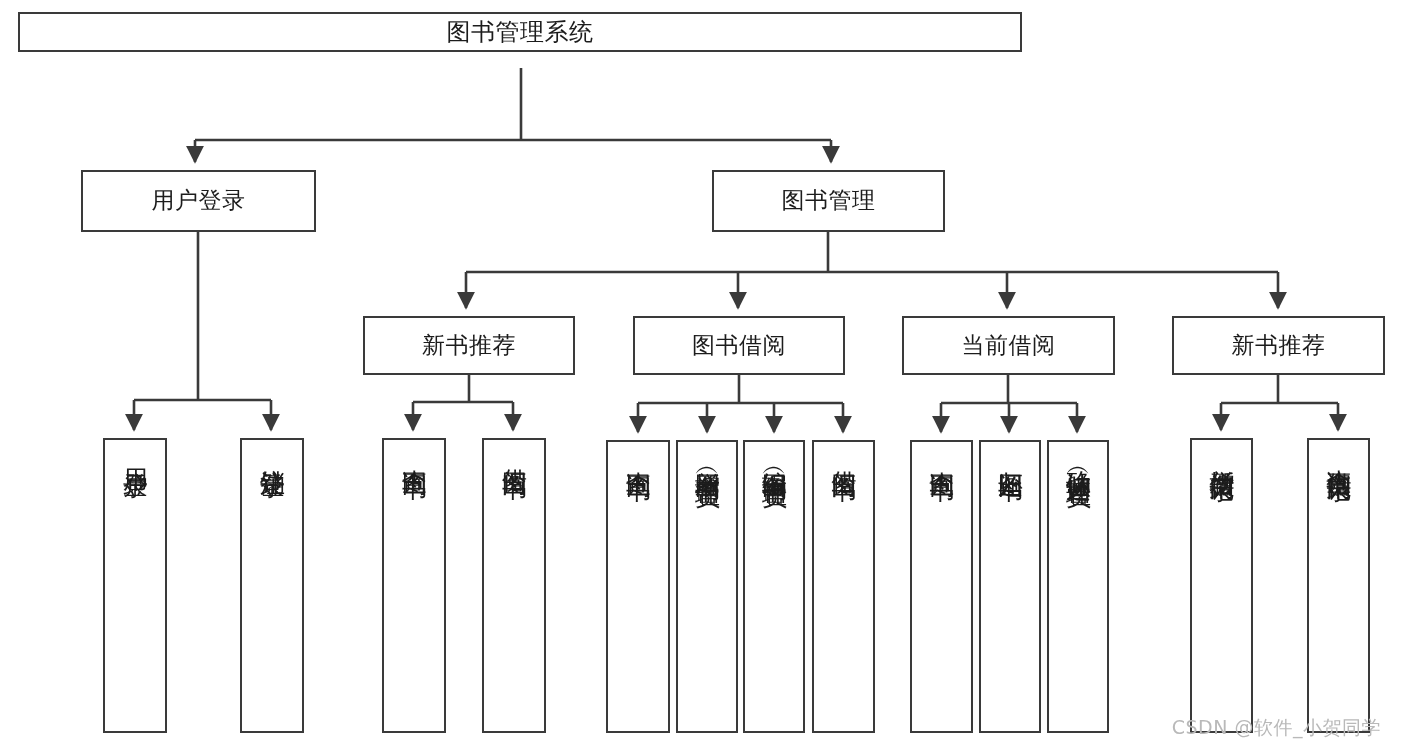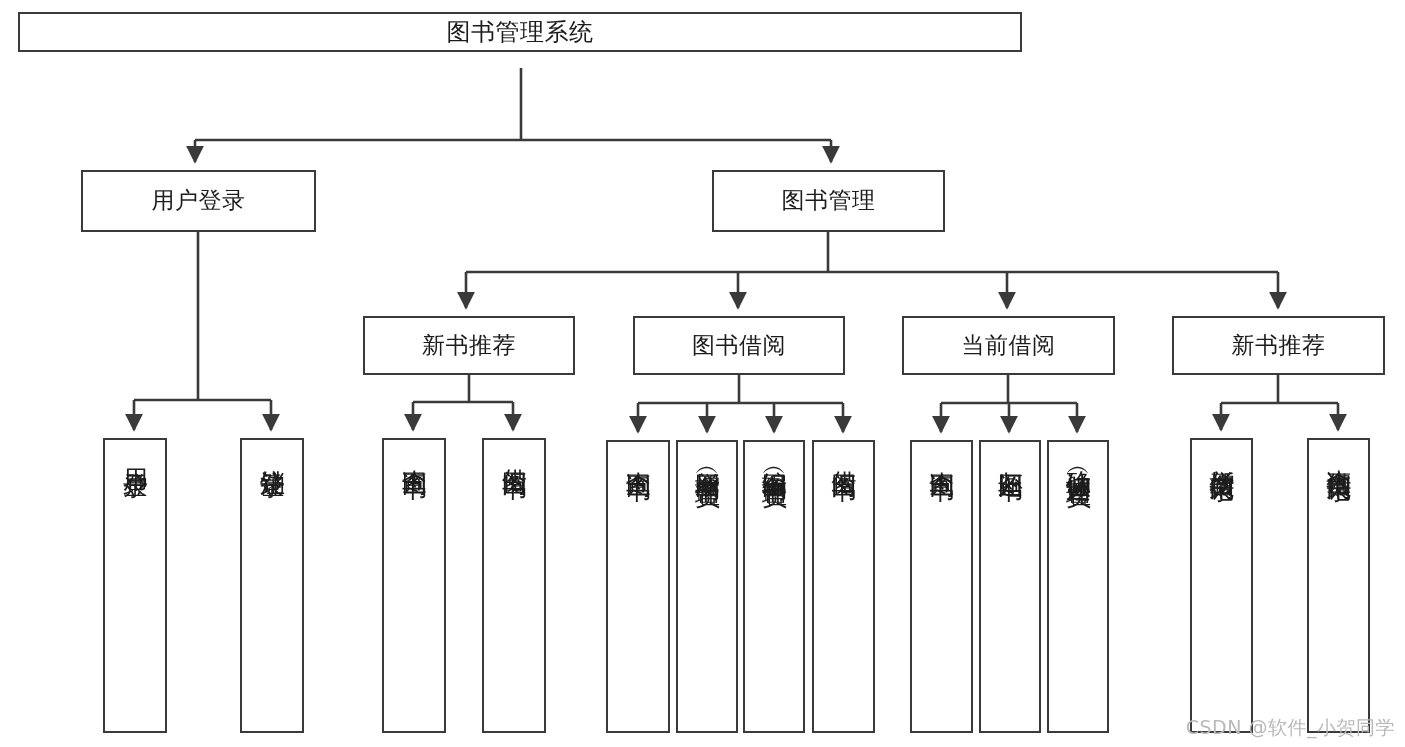--- a/index.html
+++ b/index.html
@@ -55,21 +55,21 @@
   .node.vert .lbl {
     writing-mode: vertical-rl;
     text-orientation: upright;
     font-size: 25px;
     line-height: 1.04;
     letter-spacing: 2px;
     white-space: nowrap;
   }
   .watermark {
     position: absolute;
-    right: 10px;
+    right: 24px;
     bottom: 6px;
     font-size: 19px;
     color: #b9b9b9;
     letter-spacing: 0.5px;
     white-space: nowrap;
   }
 </style>
 </head>
 <body>
 

